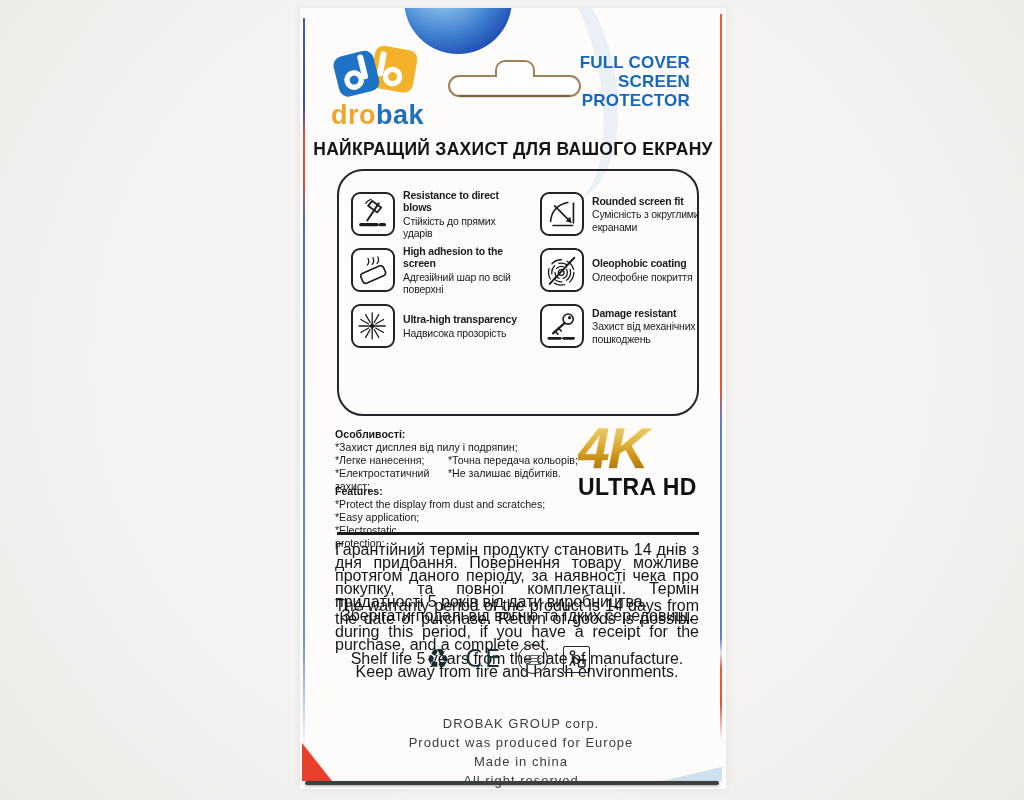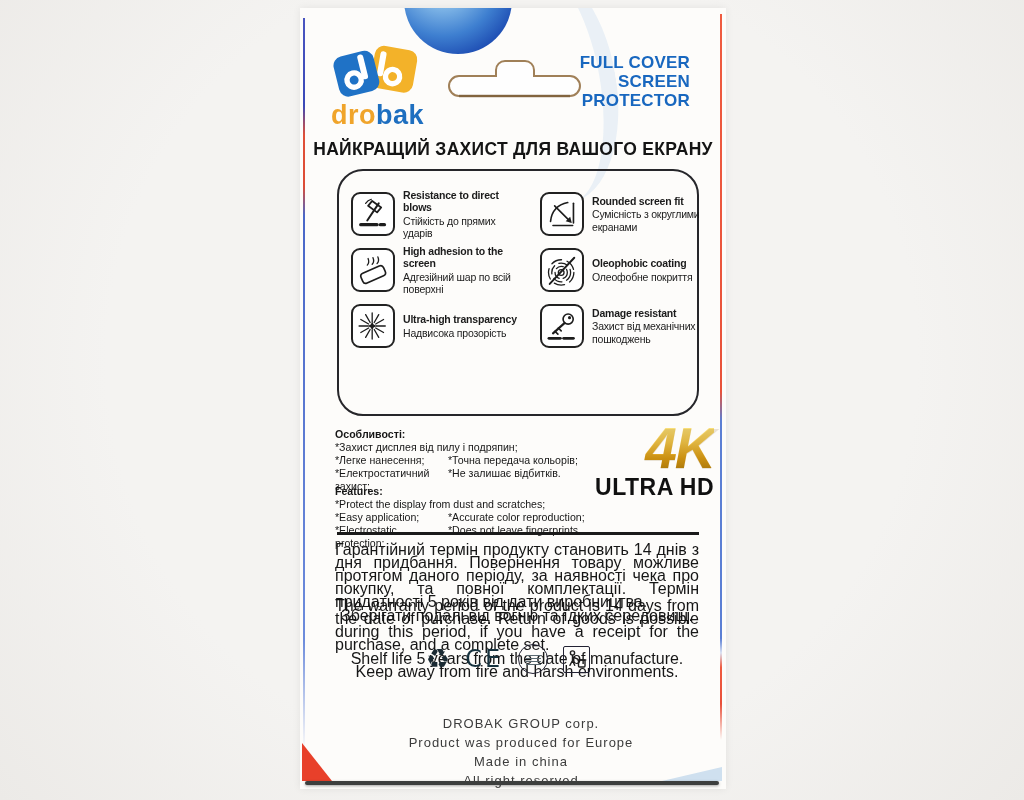--- a/index.html
+++ b/index.html
@@ -58,21 +58,21 @@
   .nineh { font-size:23px; font-weight:700; color:#1d1d1d; letter-spacing:-1px; }
   
   .blk { position:absolute; left:35px; width:260px; font-size:10.6px; line-height:13px; color:#161616; }
   .blk.ua { top:420px; }
   .blk.en { top:477px; }
   .blk .h { font-weight:700; }
   .cols { display:flex; }
   .cols .c1 { width:113px; }
   .cols .c2 { flex:1; }
   
-  .fourk { position:absolute; left:278px; top:414px; width:136px; text-align:right; }
+  .fourk { position:absolute; left:278px; top:414px; width:136px; text-align:left; }
   .fourk .k4 { font-size:57px; line-height:52px; font-weight:800; font-style:italic; letter-spacing:-2px;
     background:linear-gradient(180deg,#fbe98e 0%,#f3c84e 38%,#d99b15 70%,#a8750a 100%);
     -webkit-background-clip:text; background-clip:text; color:transparent;
     text-shadow:0 1px 0 rgba(120,80,0,.15); }
   .fourk .uhd { font-size:23px; font-weight:800; color:#101010; letter-spacing:.5px; margin-top:0px; }
   
   .divider { position:absolute; left:37px; top:524px; width:362px; height:2.5px; background:#1a1a1a; }
   
   .warr { position:absolute; left:35px; width:364px; font-size:16px; line-height:13px;
     color:#161616; text-align:justify; }
@@ -263,24 +263,20 @@
   </div>
 
   <div class="blk en">
     <div class="h">Features:</div>
     <div>*Protect the display from dust and scratches;</div>
     <div class="cols">
       <div class="c1">
         <div>*Easy application;</div>
         <div>*Electrostatic protection;</div>
       </div>
-      <div class="c2">
-        <div>*Accurate color reproduction;</div>
-        <div>*Does not leave fingerprints.</div>
-      </div>
     </div>
   </div>
 
   <div class="fourk">
     <div class="k4">4K</div>
     <div class="uhd">ULTRA HD</div>
   </div>
 
   <div class="divider"></div>
 

